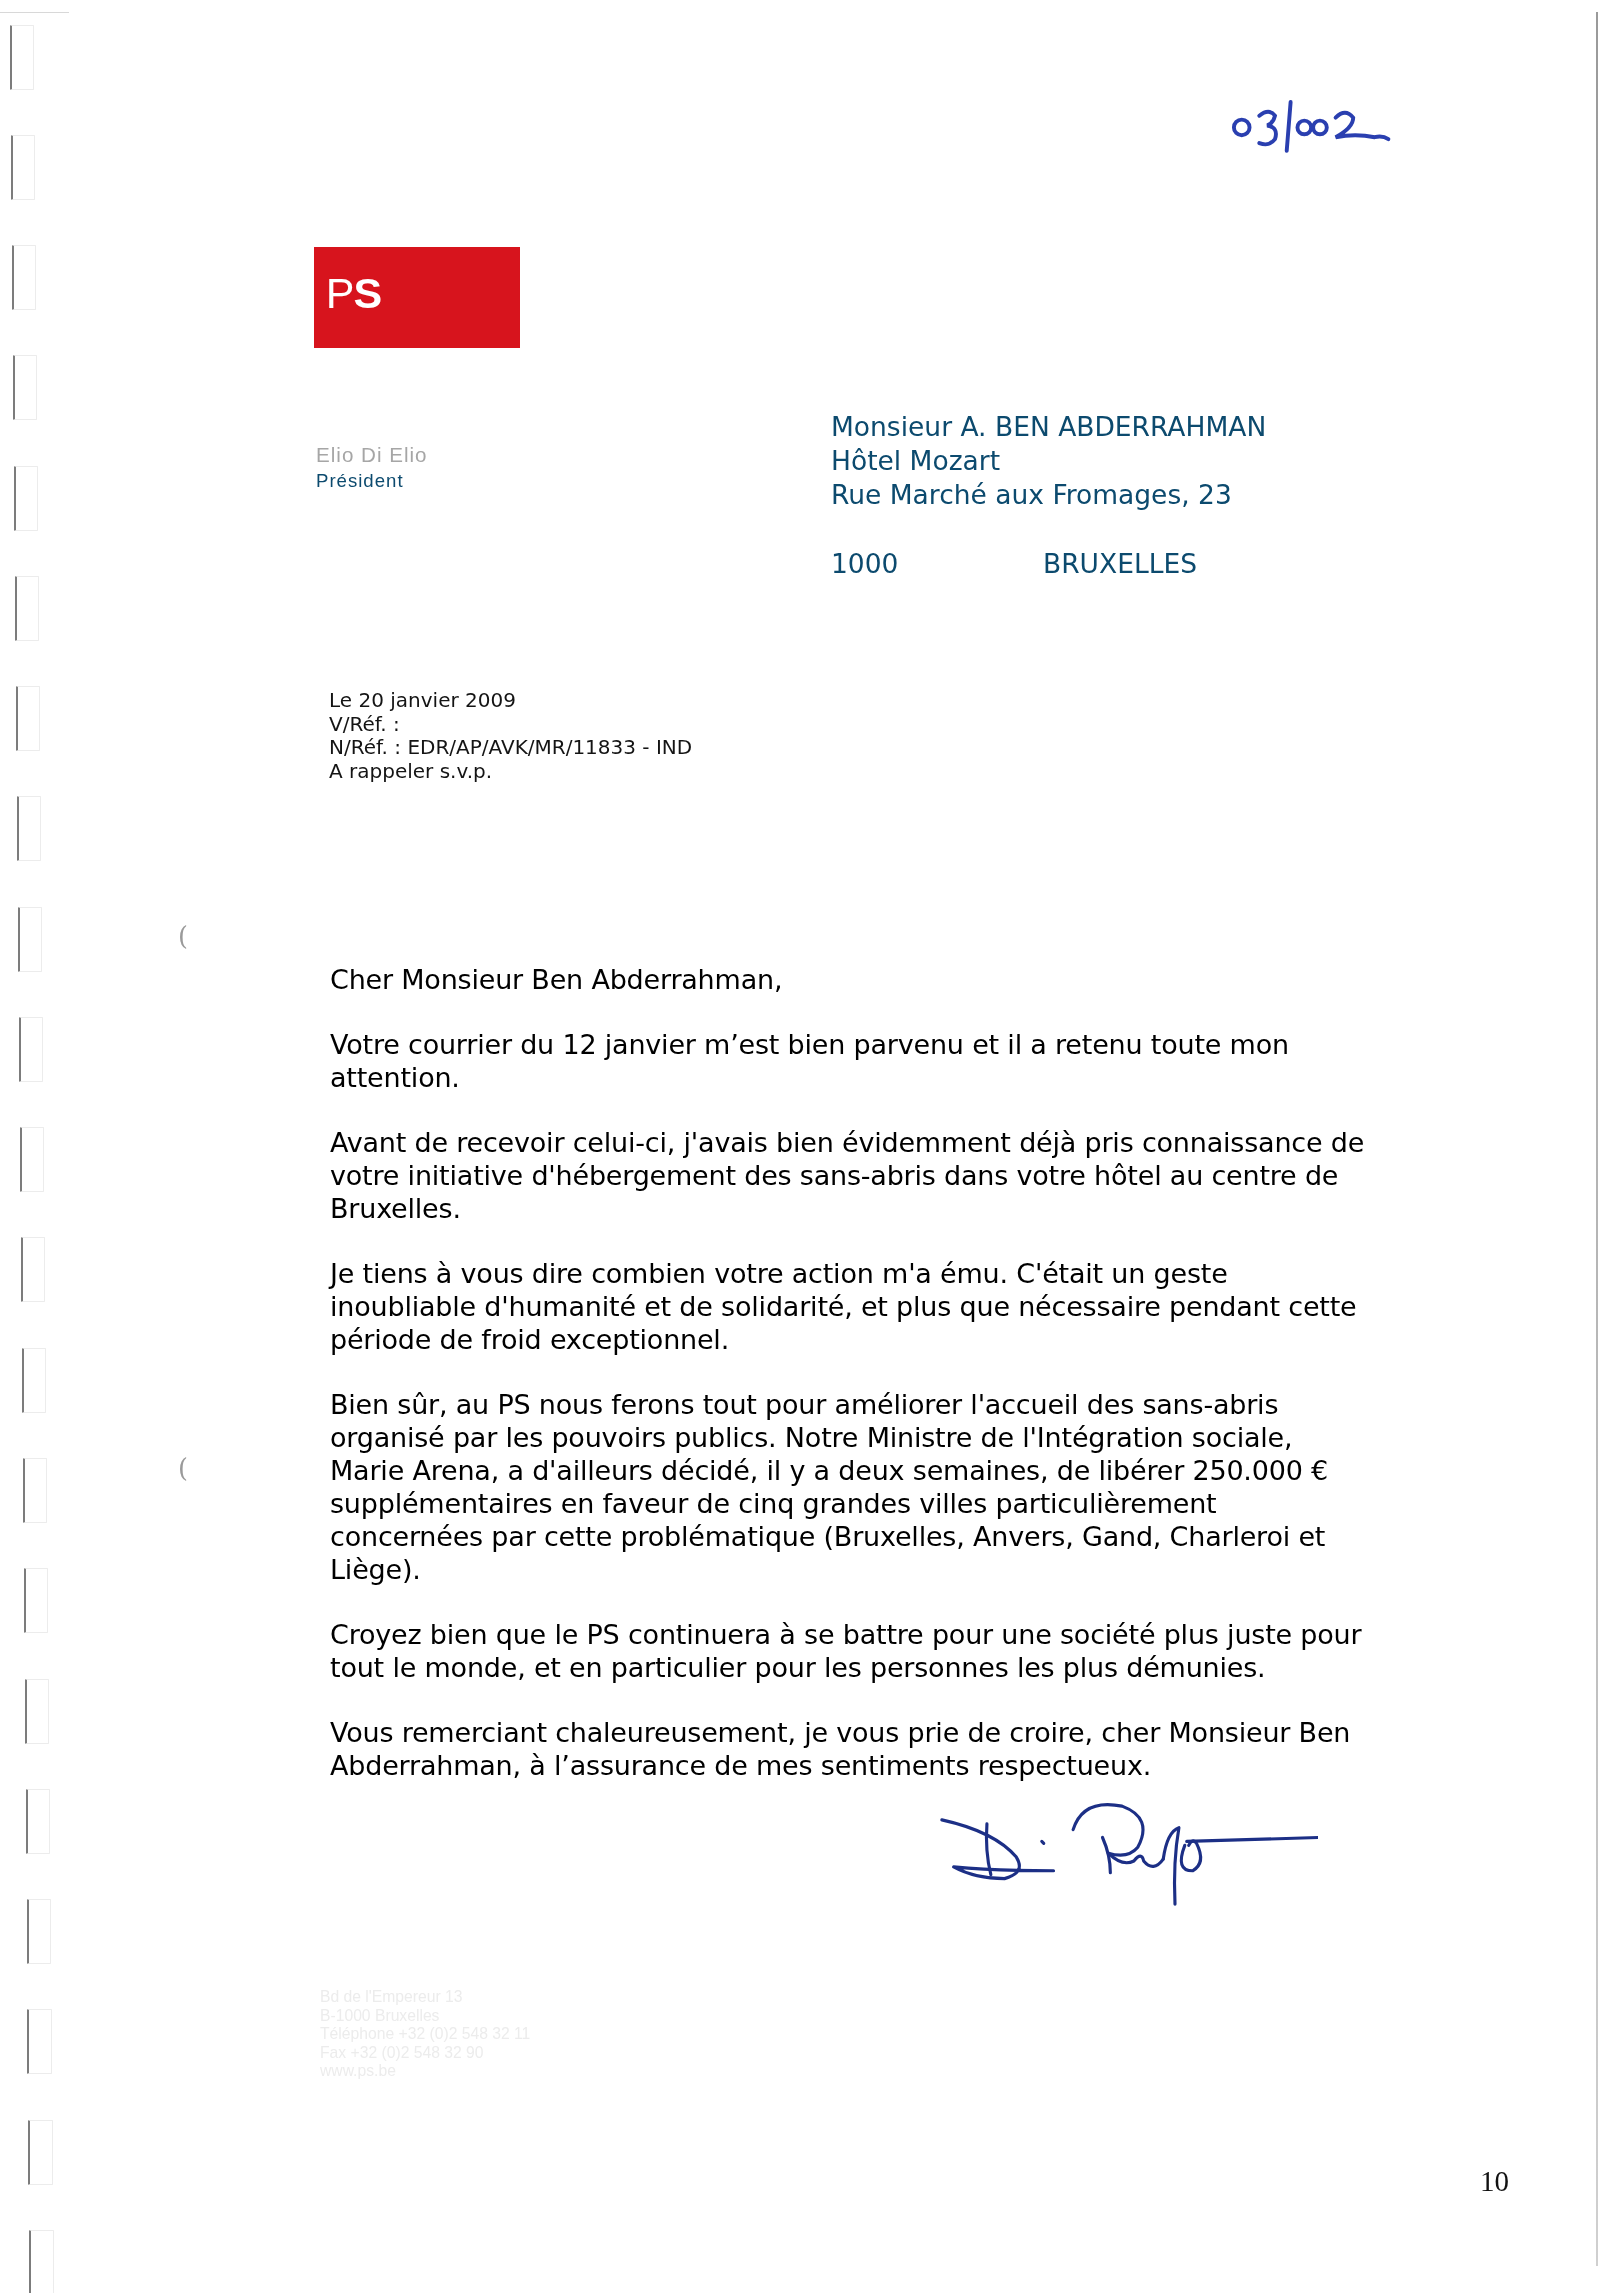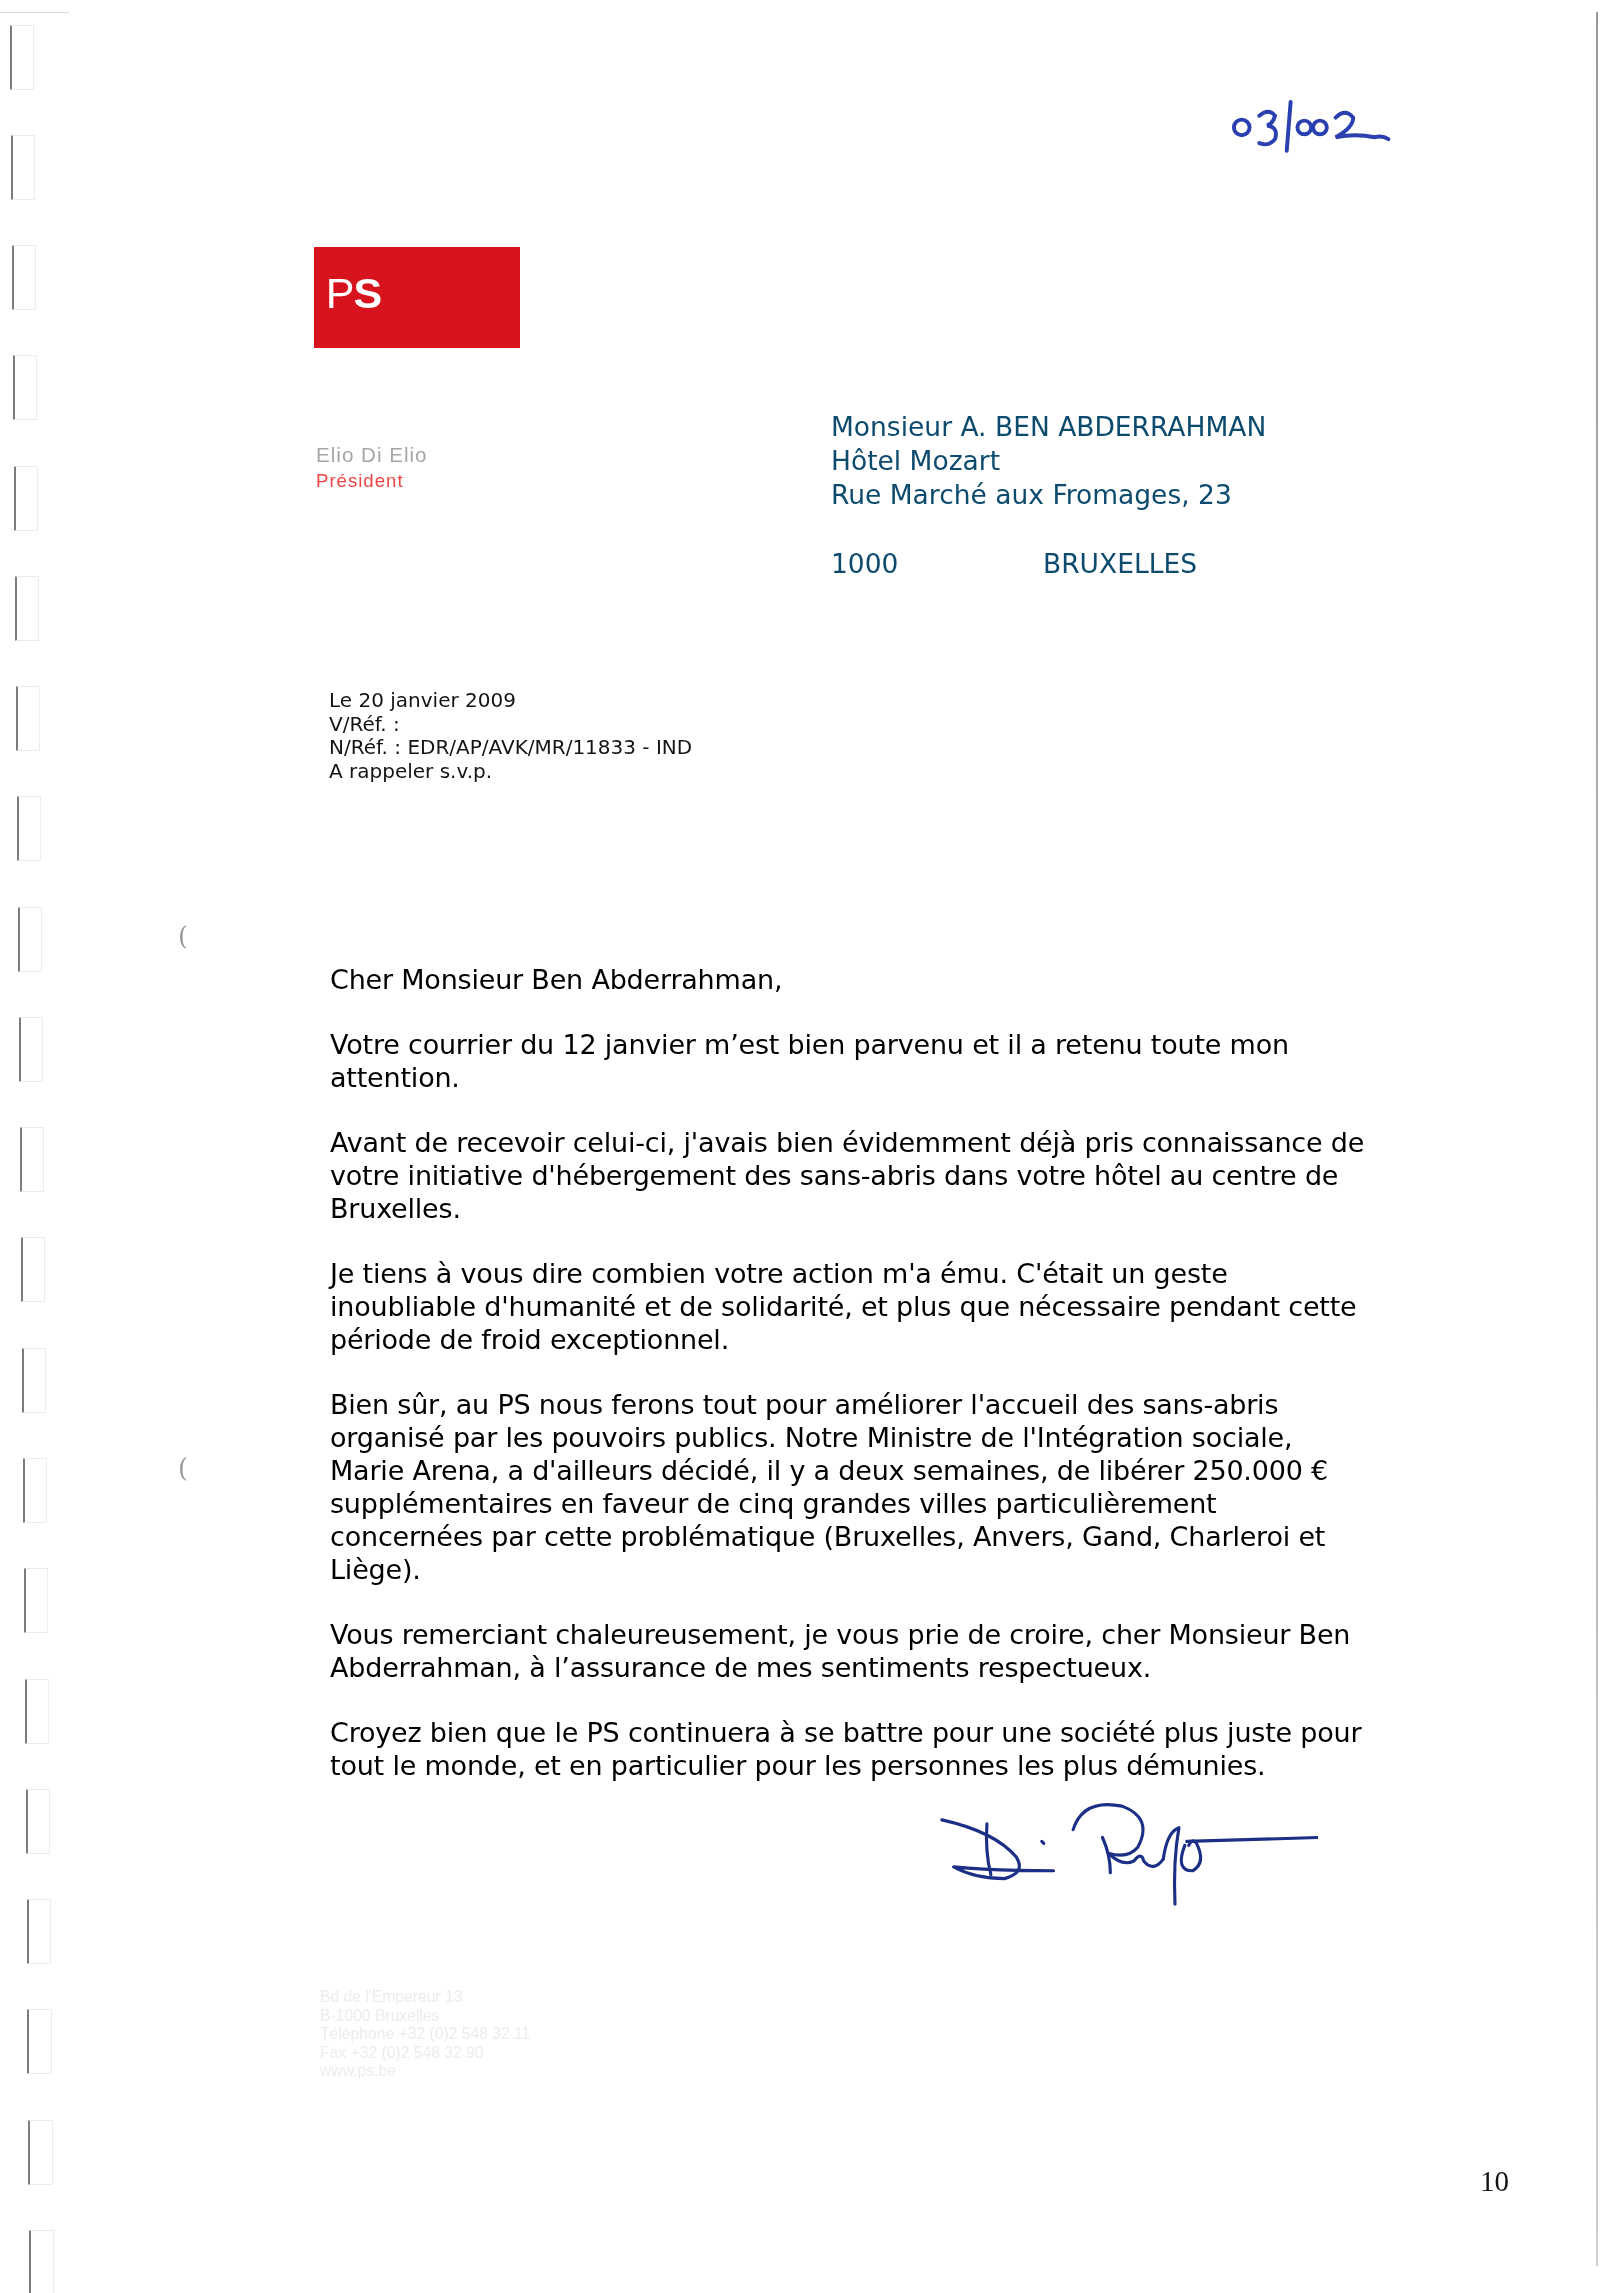--- a/index.html
+++ b/index.html
@@ -17,21 +17,21 @@
   .hand-note { left: 1230px; top: 90px; width: 176px; height: 69px; }
 
   
   .logo { left: 314px; top: 247px; width: 206px; height: 101px; background: #d7141d; }
   .logo-text { position: absolute; left: 11.8px; top: 9.8px; font-family: "Liberation Sans", sans-serif; font-size: 43px; color: #fff; letter-spacing: -1px; margin-top: 12px; }
   .logo-p { font-weight: normal; }
   .logo-s { font-weight: bold; }
 
   
   .sender { left: 316px; top: 443px; font-family: "Liberation Sans", sans-serif; font-size: 20.6px; color: #a6a6a6; letter-spacing: 1px; }
-  .sender .role { color: #ef4444; font-size: 18.6px; margin-top: 2.9px; }
+  .sender .role { color: #0c4a6e; font-size: 18.6px; margin-top: 2.9px; }
 
   
   .address { left: 831px; top: 410px; font-size: 26.5px; line-height: 34px; color: #0c4a6e; }
   .address .city-line { margin-top: 35px; display: flex; gap: 16px; }
   .address .postcode { width: 196px; }
 
   
   .refs { left: 329px; top: 689px; font-size: 20px; line-height: 23.5px; color: #141414; }
 
   
@@ -117,22 +117,22 @@
   <div>N/Réf. : EDR/AP/AVK/MR/11833 - IND</div>
   <div>A rappeler s.v.p.</div>
 </div>
 
 <div class="abs letter-body">
   <p class="salutation">Cher Monsieur Ben Abderrahman,</p>
   <p>Votre courrier du 12 janvier m’est bien parvenu et il a retenu toute mon attention.</p>
   <p>Avant de recevoir celui-ci, j'avais bien évidemment déjà pris connaissance de votre initiative d'hébergement des sans-abris dans votre hôtel au centre de Bruxelles.</p>
   <p>Je tiens à vous dire combien votre action m'a ému. C'était un geste inoubliable d'humanité et de solidarité, et plus que nécessaire pendant cette période de froid exceptionnel.</p>
   <p>Bien sûr, au PS nous ferons tout pour améliorer l'accueil des sans-abris organisé par les pouvoirs publics. Notre Ministre de l'Intégration sociale, Marie Arena, a d'ailleurs décidé, il y a deux semaines, de libérer 250.000 € supplémentaires en faveur de cinq grandes villes particulièrement concernées par cette problématique (Bruxelles, Anvers, Gand, Charleroi et Liège).</p>
+  <p>Croyez bien que le PS continuera à se battre pour une société plus juste pour tout le monde, et en particulier pour les personnes les plus démunies.</p>
   <p>Vous remerciant chaleureusement, je vous prie de croire, cher Monsieur Ben Abderrahman, à l’assurance de mes sentiments respectueux.</p>
-  <p>Croyez bien que le PS continuera à se battre pour une société plus juste pour tout le monde, et en particulier pour les personnes les plus démunies.</p>
 </div>
 
 <svg class="abs signature" viewBox="0 0 390 120">
   <title>Di Rupo</title>
   <g fill="none" stroke="#1c2f86" stroke-width="3.2" stroke-linecap="round" stroke-linejoin="round">
     <path d="M6 18 Q60 30 82 56 Q92 72 70 78 Q40 78 18 66 Q60 70 120 70"></path>
     <path d="M52 22 Q50 50 56 74"></path>
     <path d="M108 40 l2 2"></path>
     <path d="M140 28 Q150 -4 190 4 Q222 16 206 46 Q196 58 176 52"></path>
     <path d="M170 36 Q178 54 178 72"></path>

